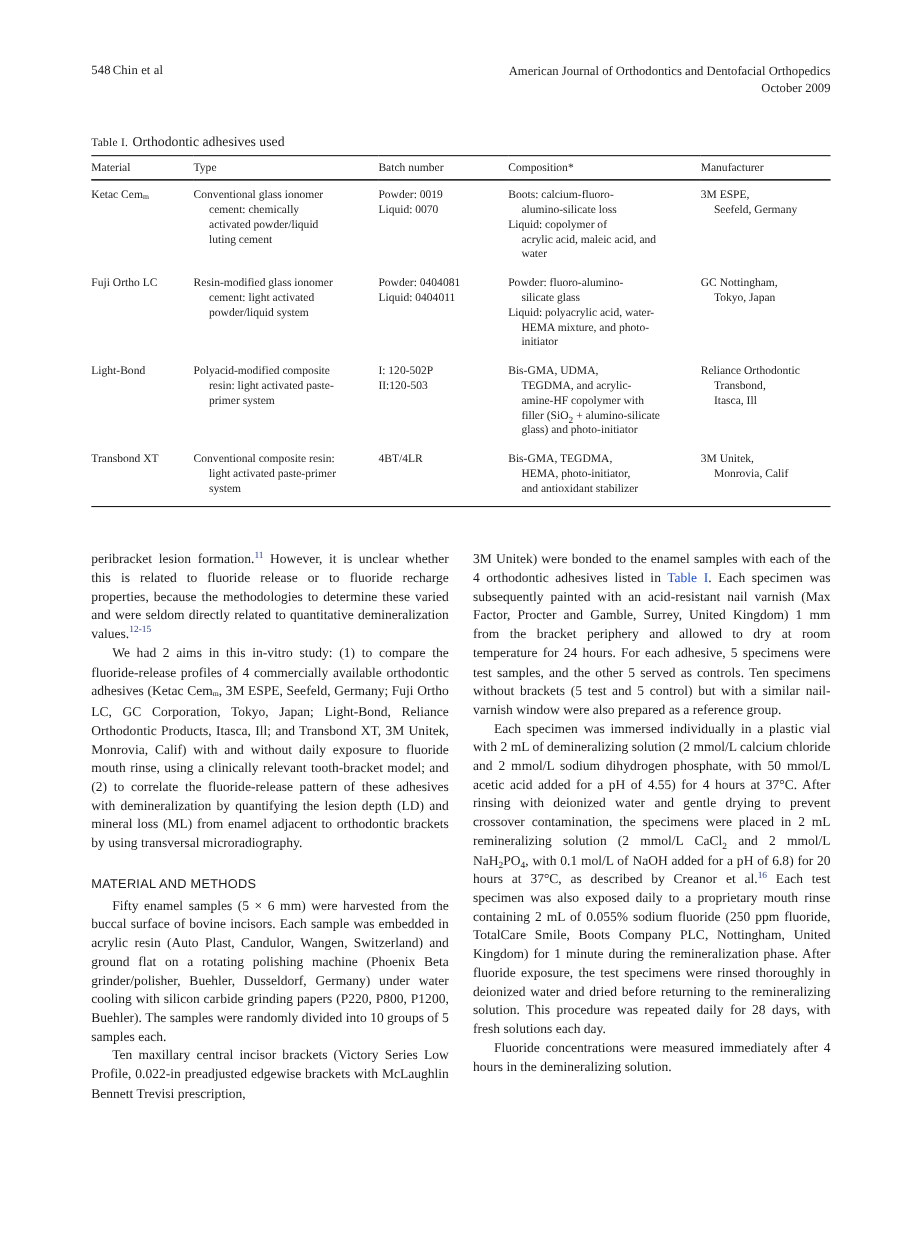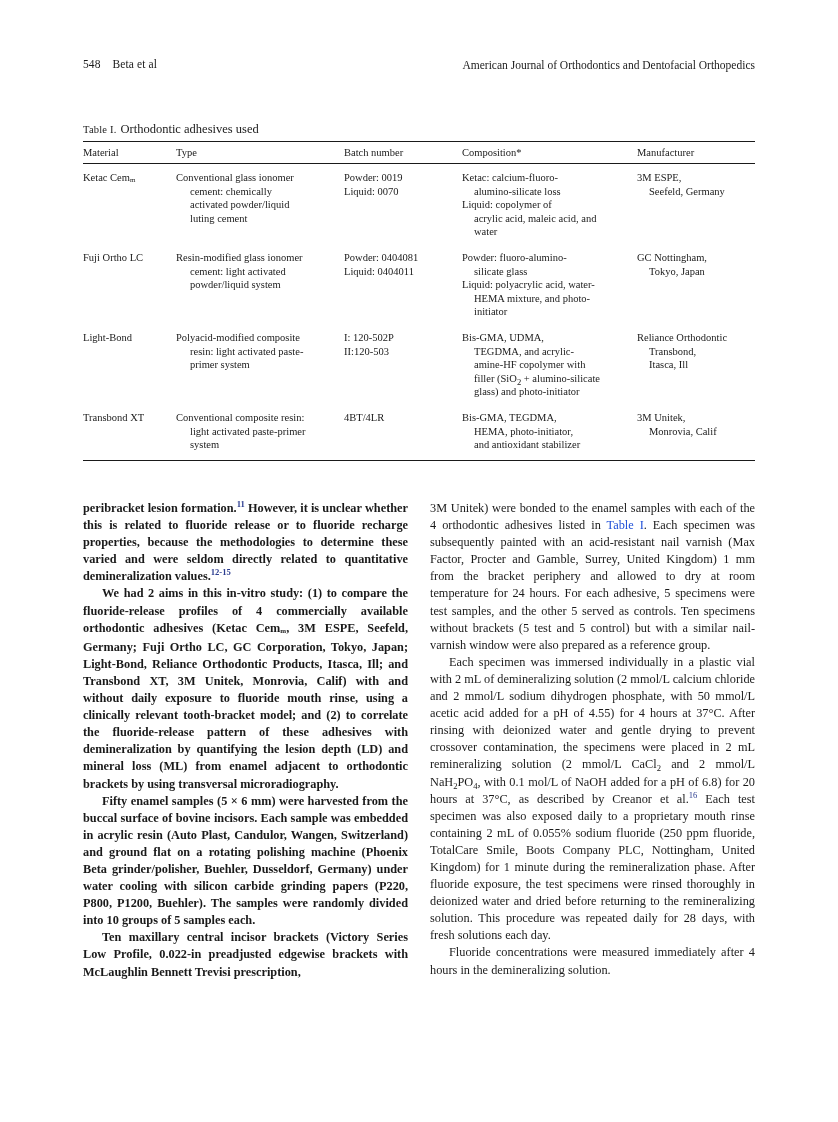--- a/index.html
+++ b/index.html
@@ -32,21 +32,21 @@
     display: flex;
     justify-content: space-between;
     align-items: flex-start;
   }
   .runhead-left {
     font-family: "Liberation Serif", serif;
     font-size: 11.5px;
     letter-spacing: 0.1px;
     white-space: nowrap;
   }
-  .runhead-left .folio { margin-right: 12px; text-align: center; }
+  .runhead-left .folio { margin-right: 2px; text-align: center; }
   .runhead-right {
     text-align: right;
     font-size: 11.5px;
     line-height: 15.5px;
   }
 
   
   .table-block {
     position: absolute;
     left: 83px;
@@ -127,21 +127,21 @@
   .col {
     position: absolute;
     top: 500px;
     width: 325px;
     font-size: 12.3px;
     line-height: 17.1px;
     text-align: justify;
     text-justify: inter-word;
     hyphens: none;
   }
-  .col-left  { left: 83px; font-weight: bold; }
+  .col-left  { left: 83px; }
   .col-right { left: 430px; }
   .col p {
     margin: 0;
   }
   .col p.indent { text-indent: 19px; }
   .col p.noindent { text-indent: 0; }
   .sec-head {
     font-family: "Liberation Sans", sans-serif;
     font-size: 11.6px;
     letter-spacing: 0.25px;
@@ -164,24 +164,25 @@
     line-height: 0;
   }
 </style>
 </head>
 <body>
 
 <div class="page">
 
   <div class="runhead">
     <div class="runhead-left">
-      <span class="folio">548</span><span>Beta et al</span>
+      <span class="folio">548</span><span>Chin et al</span>
     </div>
     <div class="runhead-right">
       <div>American Journal of Orthodontics and Dentofacial Orthopedics</div>
+      <div>October 2009</div>
     </div>
   </div>
 
   <div class="table-block">
 
     <div class="table-caption">
       <span class="tbl-label">Table I.</span><span class="tbl-title">Orthodontic adhesives used</span>
     </div>
 
     <table class="adh">
@@ -209,21 +210,21 @@
             <div>Conventional glass ionomer</div>
             <div class="hang" style="padding-left:14px;text-indent:0">cement: chemically</div>
             <div class="hang" style="padding-left:14px;text-indent:0">activated powder/liquid</div>
             <div class="hang" style="padding-left:14px;text-indent:0">luting cement</div>
           </td>
           <td class="c-batch">
             <div>Powder: 0019</div>
             <div>Liquid: 0070</div>
           </td>
           <td class="c-comp">
-            <div>Ketac: calcium-fluoro-</div>
+            <div>Boots: calcium-fluoro-</div>
             <div style="padding-left:12px">alumino-silicate loss</div>
             <div>Liquid: copolymer of</div>
             <div style="padding-left:12px">acrylic acid, maleic acid, and</div>
             <div style="padding-left:12px">water</div>
           </td>
           <td class="c-manu">
             <div>3M ESPE,</div>
             <div style="padding-left:12px">Seefeld, Germany</div>
           </td>
         </tr>
@@ -302,20 +303,21 @@
     </table>
 
     <div class="tbl-rule-bottom"></div>
   </div>
 
   <div class="col col-left">
     <p class="noindent"><span>peribracket lesion formation.</span><sup class="ref">11</sup><span> However, it is unclear whether this is related to fluoride release or to fluoride recharge properties, because the methodologies to determine these varied and were seldom directly related to quantitative demineralization values.</span><sup class="ref">12-15</sup></p>
 
     <p class="indent"><span>We had 2 aims in this in-vitro study: (1) to compare the fluoride-release profiles of 4 commercially available orthodontic adhesives (Ketac Cem</span><span class="tm">m</span><span>, 3M ESPE, Seefeld, Germany; Fuji Ortho LC, GC Corporation, Tokyo, Japan; Light-Bond, Reliance Orthodontic Products, Itasca, Ill; and Transbond XT, 3M Unitek, Monrovia, Calif) with and without daily exposure to fluoride mouth rinse, using a clinically relevant tooth-bracket model; and (2) to correlate the fluoride-release pattern of these adhesives with demineralization by quantifying the lesion depth (LD) and mineral loss (ML) from enamel adjacent to orthodontic brackets by using transversal microradiography.</span></p>
 
+    <div class="sec-head">MATERIAL AND METHODS</div>
 
     <p class="indent">Fifty enamel samples (5 × 6 mm) were harvested from the buccal surface of bovine incisors. Each sample was embedded in acrylic resin (Auto Plast, Candulor, Wangen, Switzerland) and ground flat on a rotating polishing machine (Phoenix Beta grinder/polisher, Buehler, Dusseldorf, Germany) under water cooling with silicon carbide grinding papers (P220, P800, P1200, Buehler). The samples were randomly divided into 10 groups of 5 samples each.</p>
 
     <p class="indent">Ten maxillary central incisor brackets (Victory Series Low Profile, 0.022-in preadjusted edgewise brackets with McLaughlin Bennett Trevisi prescription,</p>
   </div>
 
   <div class="col col-right">
     <p class="noindent"><span>3M Unitek) were bonded to the enamel samples with each of the 4 orthodontic adhesives listed in </span><span class="link">Table I</span><span>. Each specimen was subsequently painted with an acid-resistant nail varnish (Max Factor, Procter and Gamble, Surrey, United Kingdom) 1 mm from the bracket periphery and allowed to dry at room temperature for 24 hours. For each adhesive, 5 specimens were test samples, and the other 5 served as controls. Ten specimens without brackets (5 test and 5 control) but with a similar nail-varnish window were also prepared as a reference group.</span></p>
 
     <p class="indent"><span>Each specimen was immersed individually in a plastic vial with 2 mL of demineralizing solution (2 mmol/L calcium chloride and 2 mmol/L sodium dihydrogen phosphate, with 50 mmol/L acetic acid added for a pH of 4.55) for 4 hours at 37°C. After rinsing with deionized water and gentle drying to prevent crossover contamination, the specimens were placed in 2 mL remineralizing solution (2 mmol/L CaCl</span><sub class="chem">2</sub><span> and 2 mmol/L NaH</span><sub class="chem">2</sub><span>PO</span><sub class="chem">4</sub><span>, with 0.1 mol/L of NaOH added for a pH of 6.8) for 20 hours at 37°C, as described by Creanor et al.</span><sup class="ref">16</sup><span> Each test specimen was also exposed daily to a proprietary mouth rinse containing 2 mL of 0.055% sodium fluoride (250 ppm fluoride, TotalCare Smile, Boots Company PLC, Nottingham, United Kingdom) for 1 minute during the remineralization phase. After fluoride exposure, the test specimens were rinsed thoroughly in deionized water and dried before returning to the remineralizing solution. This procedure was repeated daily for 28 days, with fresh solutions each day.</span></p>

